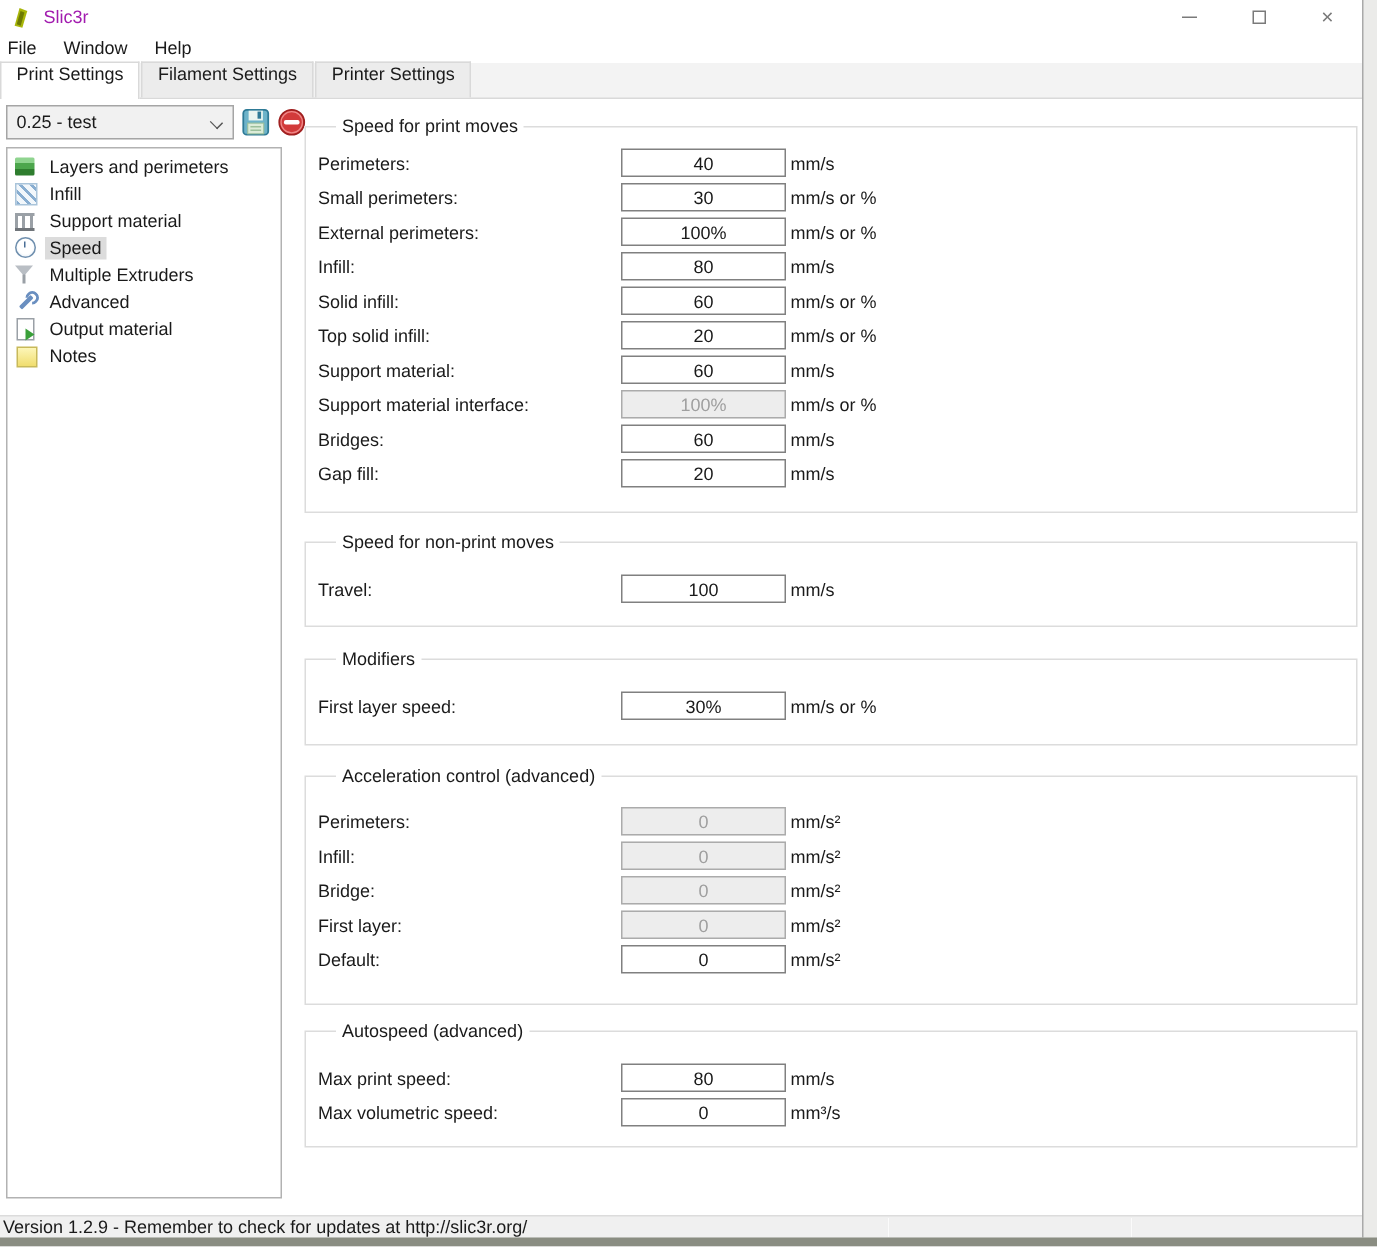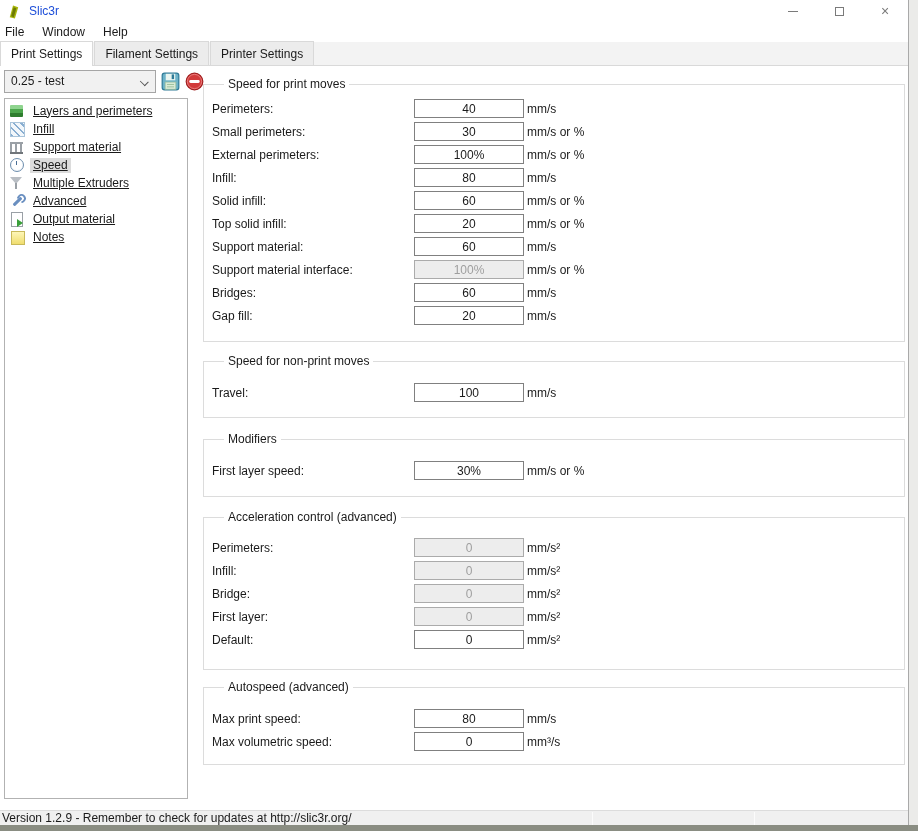--- a/index.html
+++ b/index.html
@@ -7,46 +7,46 @@
   body { font-family:"Liberation Sans", sans-serif; font-size:12px; color:#1a1a1a; background:#ebebe9; }
   .screen { position:relative; width:918px; height:831px; }
 
   
   .window { position:absolute; left:0; top:0; width:908px; height:810px; background:#fff; }
   .right-strip { position:absolute; left:908px; top:0; width:10px; height:825px; background:#ebebe9; border-left:1px solid #a9a9a9; }
   .bottom-strip { position:absolute; left:0; top:825px; width:918px; height:6px; background:#8a8d82; }
 
   .titlebar { position:absolute; left:0; top:0; width:908px; height:22px; background:#fff; display:flex; align-items:center; }
   .app-logo { width:15px; height:15px; margin:0 8px 0 6px; }
-  .title-text { color:#1d4ed8; }
+  .title-text { color:#a21caf; }
   .win-controls { position:absolute; right:0; top:0; height:22px; display:flex; }
   .win-btn { width:46px; height:22px; display:flex; align-items:center; justify-content:center; color:#7a7a7a; cursor:default; }
   .glyph-min { display:block; width:10px; height:0; border-top:1px solid #7a7a7a; }
   .glyph-max { display:block; width:9px; height:9px; border:1px solid #7a7a7a; }
   .glyph-close { font-size:14px; line-height:1; }
 
   .menubar { position:absolute; left:0; top:22px; width:908px; height:20px; display:flex; align-items:center; background:#fff; }
   .menu-item { padding:2px 9px; }
   .menu-item:first-child { padding-left:5px; }
 
   .tabrow { position:absolute; left:0; top:42px; width:908px; height:24px; background:#f3f3f3; border-bottom:1px solid #d9d9d9; display:flex; align-items:flex-end; }
-  .tab { height:24px; display:flex; align-items:center; padding:0 10px; background:#ececec; border:1px solid #d9d9d9; border-bottom:none; margin-right:1px; position:relative; }
+  .tab { height:24px; display:flex; padding:0 10px; background:#ececec; border:1px solid #d9d9d9; border-bottom:none; margin-right:1px; position:relative; }
   .tab.active { background:#fff; height:25px; margin-bottom:-1px; z-index:2; }
 
   
   .toolbar { position:absolute; left:4px; top:69px; height:24px; display:flex; align-items:center; }
   .combo { width:152px; height:23px; border:1px solid #a5a5a5; background:#f1f1f1; display:flex; align-items:center; padding:0 6px; position:relative; }
   .combo-chevron { position:absolute; right:7px; top:8px; width:7px; height:7px; border-right:1px solid #555; border-bottom:1px solid #555; transform:rotate(45deg) scale(1,.8); transform-origin:60% 40%; }
   .tool-btn { width:19px; height:19px; margin-left:5px; }
   .tool-btn svg { width:100%; height:100%; display:block; }
 
   
   .sidebar { position:absolute; left:4px; top:98px; width:184px; height:701px; border:1px solid #b2b2b2; background:#fff; padding:3px 0 0 4px; }
   .tree-item { height:18px; display:flex; align-items:center; gap:5px; }
-  .tree-label { padding:0 3px; line-height:15px;text-decoration:underline; }
+  .tree-label { padding:0 3px; line-height:15px; }
   .tree-item.selected .tree-label { background:#dcdcdc; }
   .icon { width:16px; height:16px; flex:0 0 16px; position:relative; display:inline-block; }
 
   .icon-layers-icon::before { content:""; position:absolute; left:1px; top:2px; width:13px; height:12px; border-radius:1px;
      background:linear-gradient(180deg,#8fd48f 0 4px,#4ca64c 4px 8px,#2e7d2e 8px 12px); }
   .icon-infill-icon::before { content:""; position:absolute; left:1px; top:1px; width:13px; height:13px; border:1px solid #a9c4da;
      background:repeating-linear-gradient(45deg,#89aed1 0 2px,#f2f7fb 2px 5px); }
   .icon-skirt-icon::before { content:""; position:absolute; left:1px; top:3px; width:13px; height:10px; border:1px solid #9a5a18; border-radius:2px;
      background:linear-gradient(#f0a95a,#d07820); }
   .icon-support-icon::before { content:""; position:absolute; left:1px; top:3px; width:13px; height:10px; border-bottom:2px solid #70757a;

